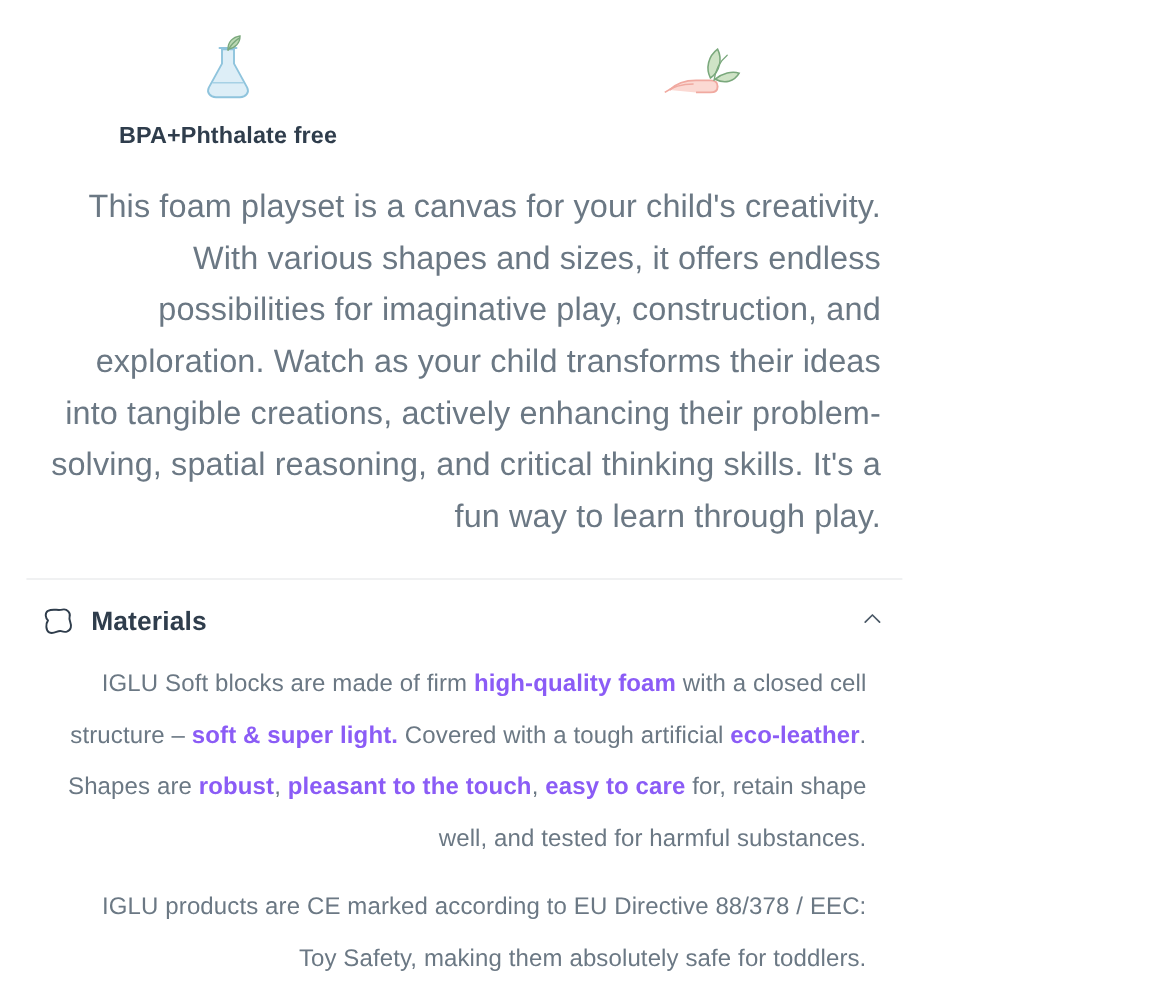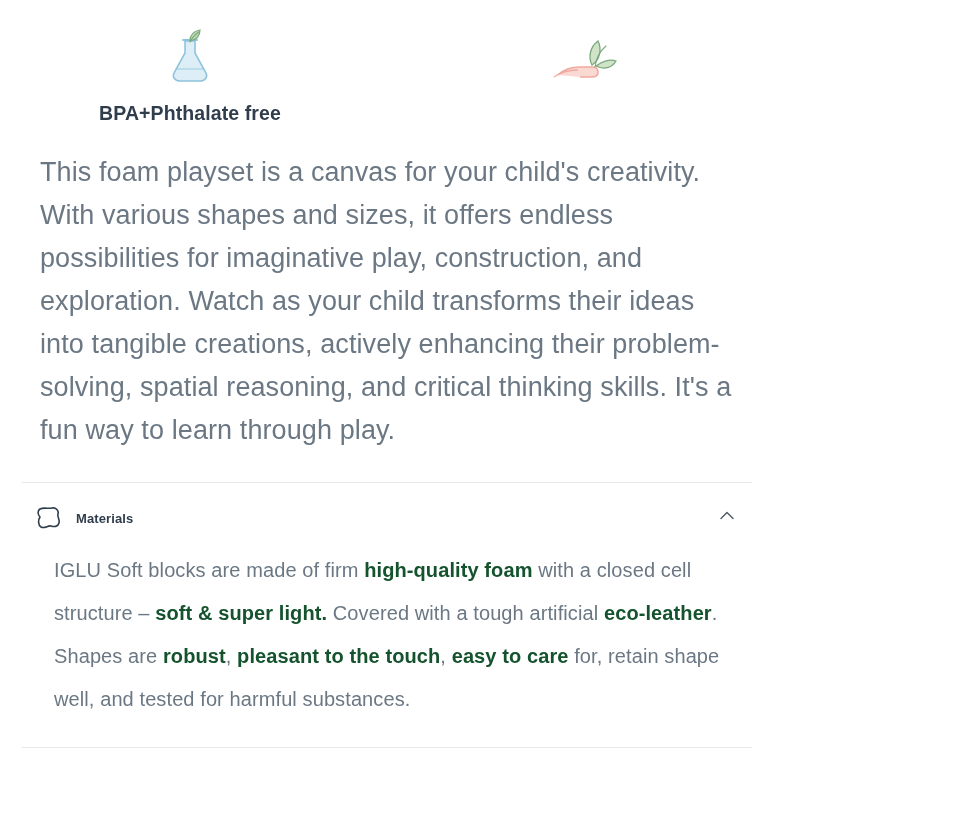--- a/index.html
+++ b/index.html
@@ -12,20 +12,21 @@
     height: 823px;
     font-family: "Liberation Sans", sans-serif;
     color: #5d6b78;
     overflow: hidden;
   }
   .page {
     position: relative;
     width: 774px;
     height: 823px;
     box-sizing: border-box;
+    text-align: right;
   }
 
   
   .features {
     display: flex;
     align-items: flex-start;
     justify-content: space-between;
     padding: 26px 40px 0 40px;
     box-sizing: border-box;
   }
@@ -77,21 +78,21 @@
   .accordion-icon {
     width: 30px;
     height: 30px;
     display: flex;
     align-items: center;
     justify-content: center;
     margin-right: 12px;
     flex: 0 0 auto;
   }
   .accordion-title {
-    font-size: 13px;
+    font-size: 22px;
     font-weight: bold;
     color: #2f3d4c;
     letter-spacing: 0.1px;
   }
   .chevron {
     position: absolute;
     right: 38px;
     top: 24px;
     width: 18px;
     height: 18px;
@@ -102,21 +103,21 @@
     font-size: 20px;
     line-height: 43px;
     color: #6b7884;
     letter-spacing: 0.1px;
   }
   .accordion-body p {
     margin: 14px 0 0 0;
   }
   .accordion-body p:first-child { margin-top: 6px; }
   .accordion-body b {
-    color: #14532d;
+    color: #8b5cf6;
     font-weight: bold;
   }
 
   .divider-bottom {
     height: 1px;
     background: #e6e8ea;
     margin: 26px 22px 0 22px;
   }
 </style>
 </head>
@@ -167,17 +168,18 @@
     <span class="accordion-title">Materials</span>
     <span class="chevron">
       <svg width="18" height="18" viewBox="0 0 18 18" fill="none">
         <path d="M3 11.5 L9 5.5 L15 11.5" stroke="#4a5866" stroke-width="1.4" fill="none" stroke-linecap="round" stroke-linejoin="round"></path>
       </svg>
     </span>
   </div>
 
   <div class="accordion-body">
     <p><span>IGLU Soft blocks are made of firm </span><b>high-quality foam</b><span> with a closed cell structure – </span><b>soft &amp; super light.</b><span>  Covered with a tough artificial </span><b>eco-leather</b><span>. Shapes are </span><b>robust</b><span>, </span><b>pleasant to the touch</b><span>, </span><b>easy to care</b><span> for, retain shape well, and tested for harmful substances.</span></p>
+    <p>IGLU products are CE marked according to EU Directive 88/378 / EEC: Toy Safety, making them absolutely safe for toddlers.</p>
   </div>
 
   <div class="divider-bottom"></div>
 
 </div>
 
 </body></html>

